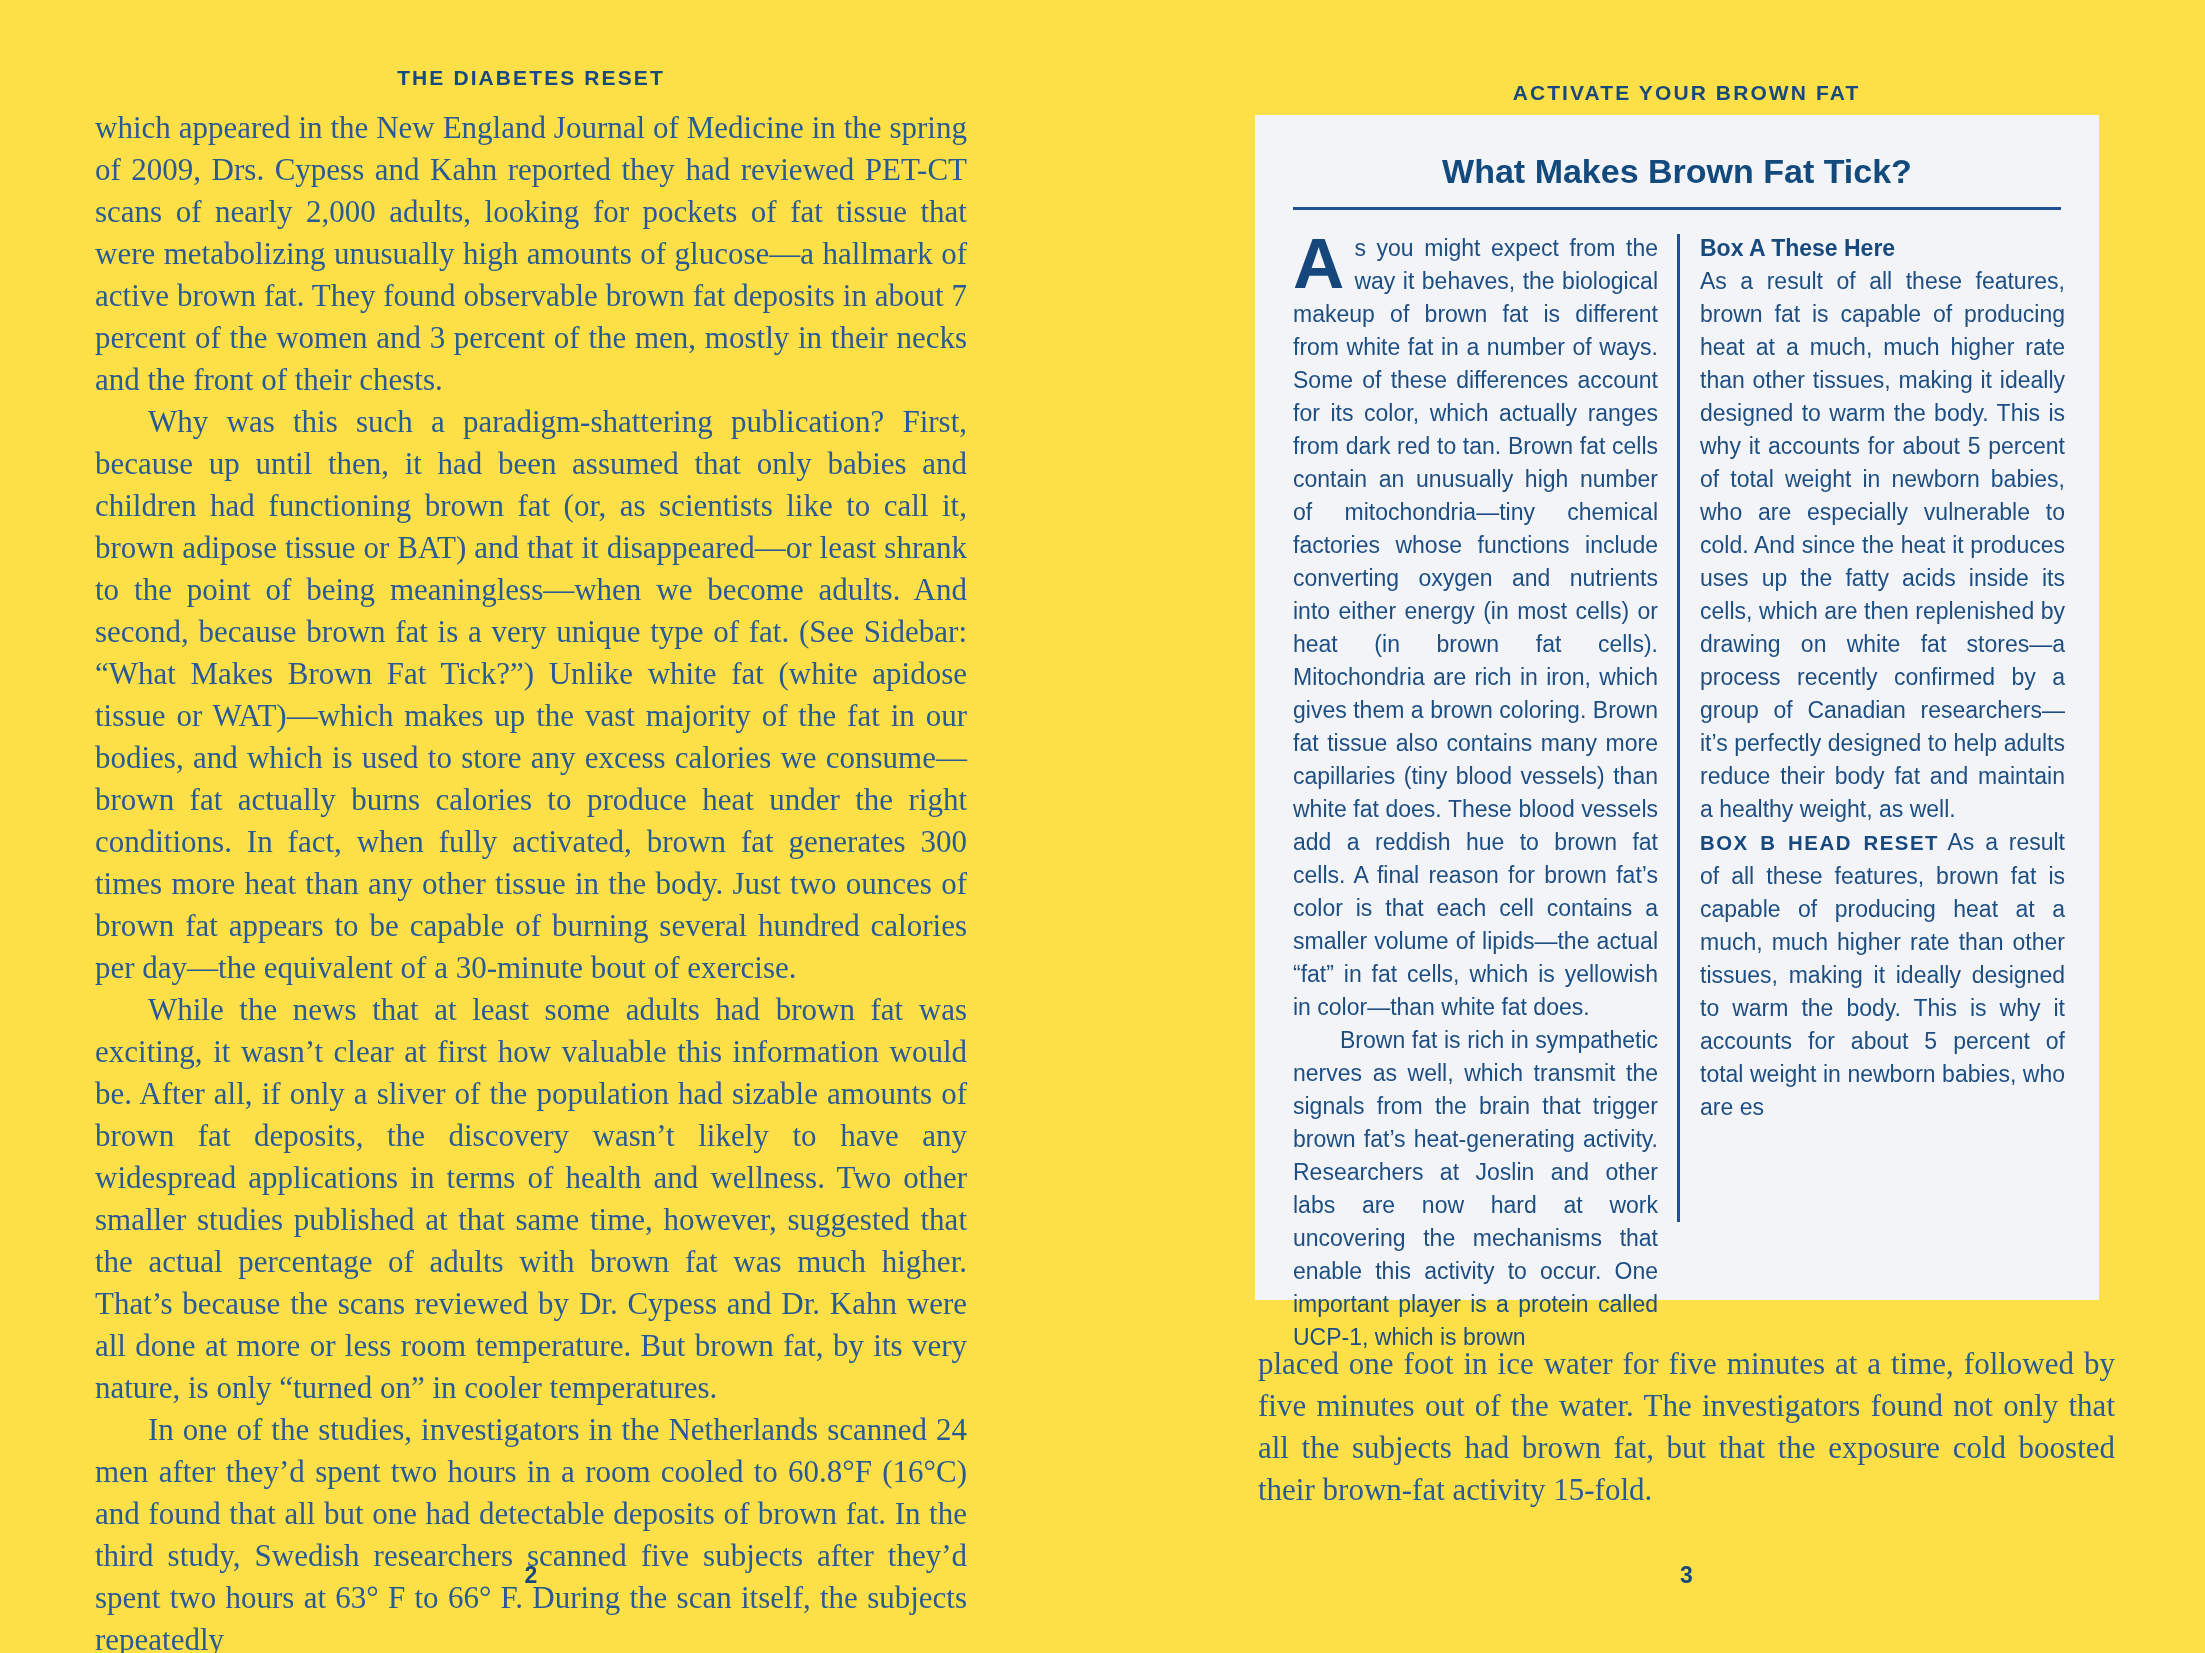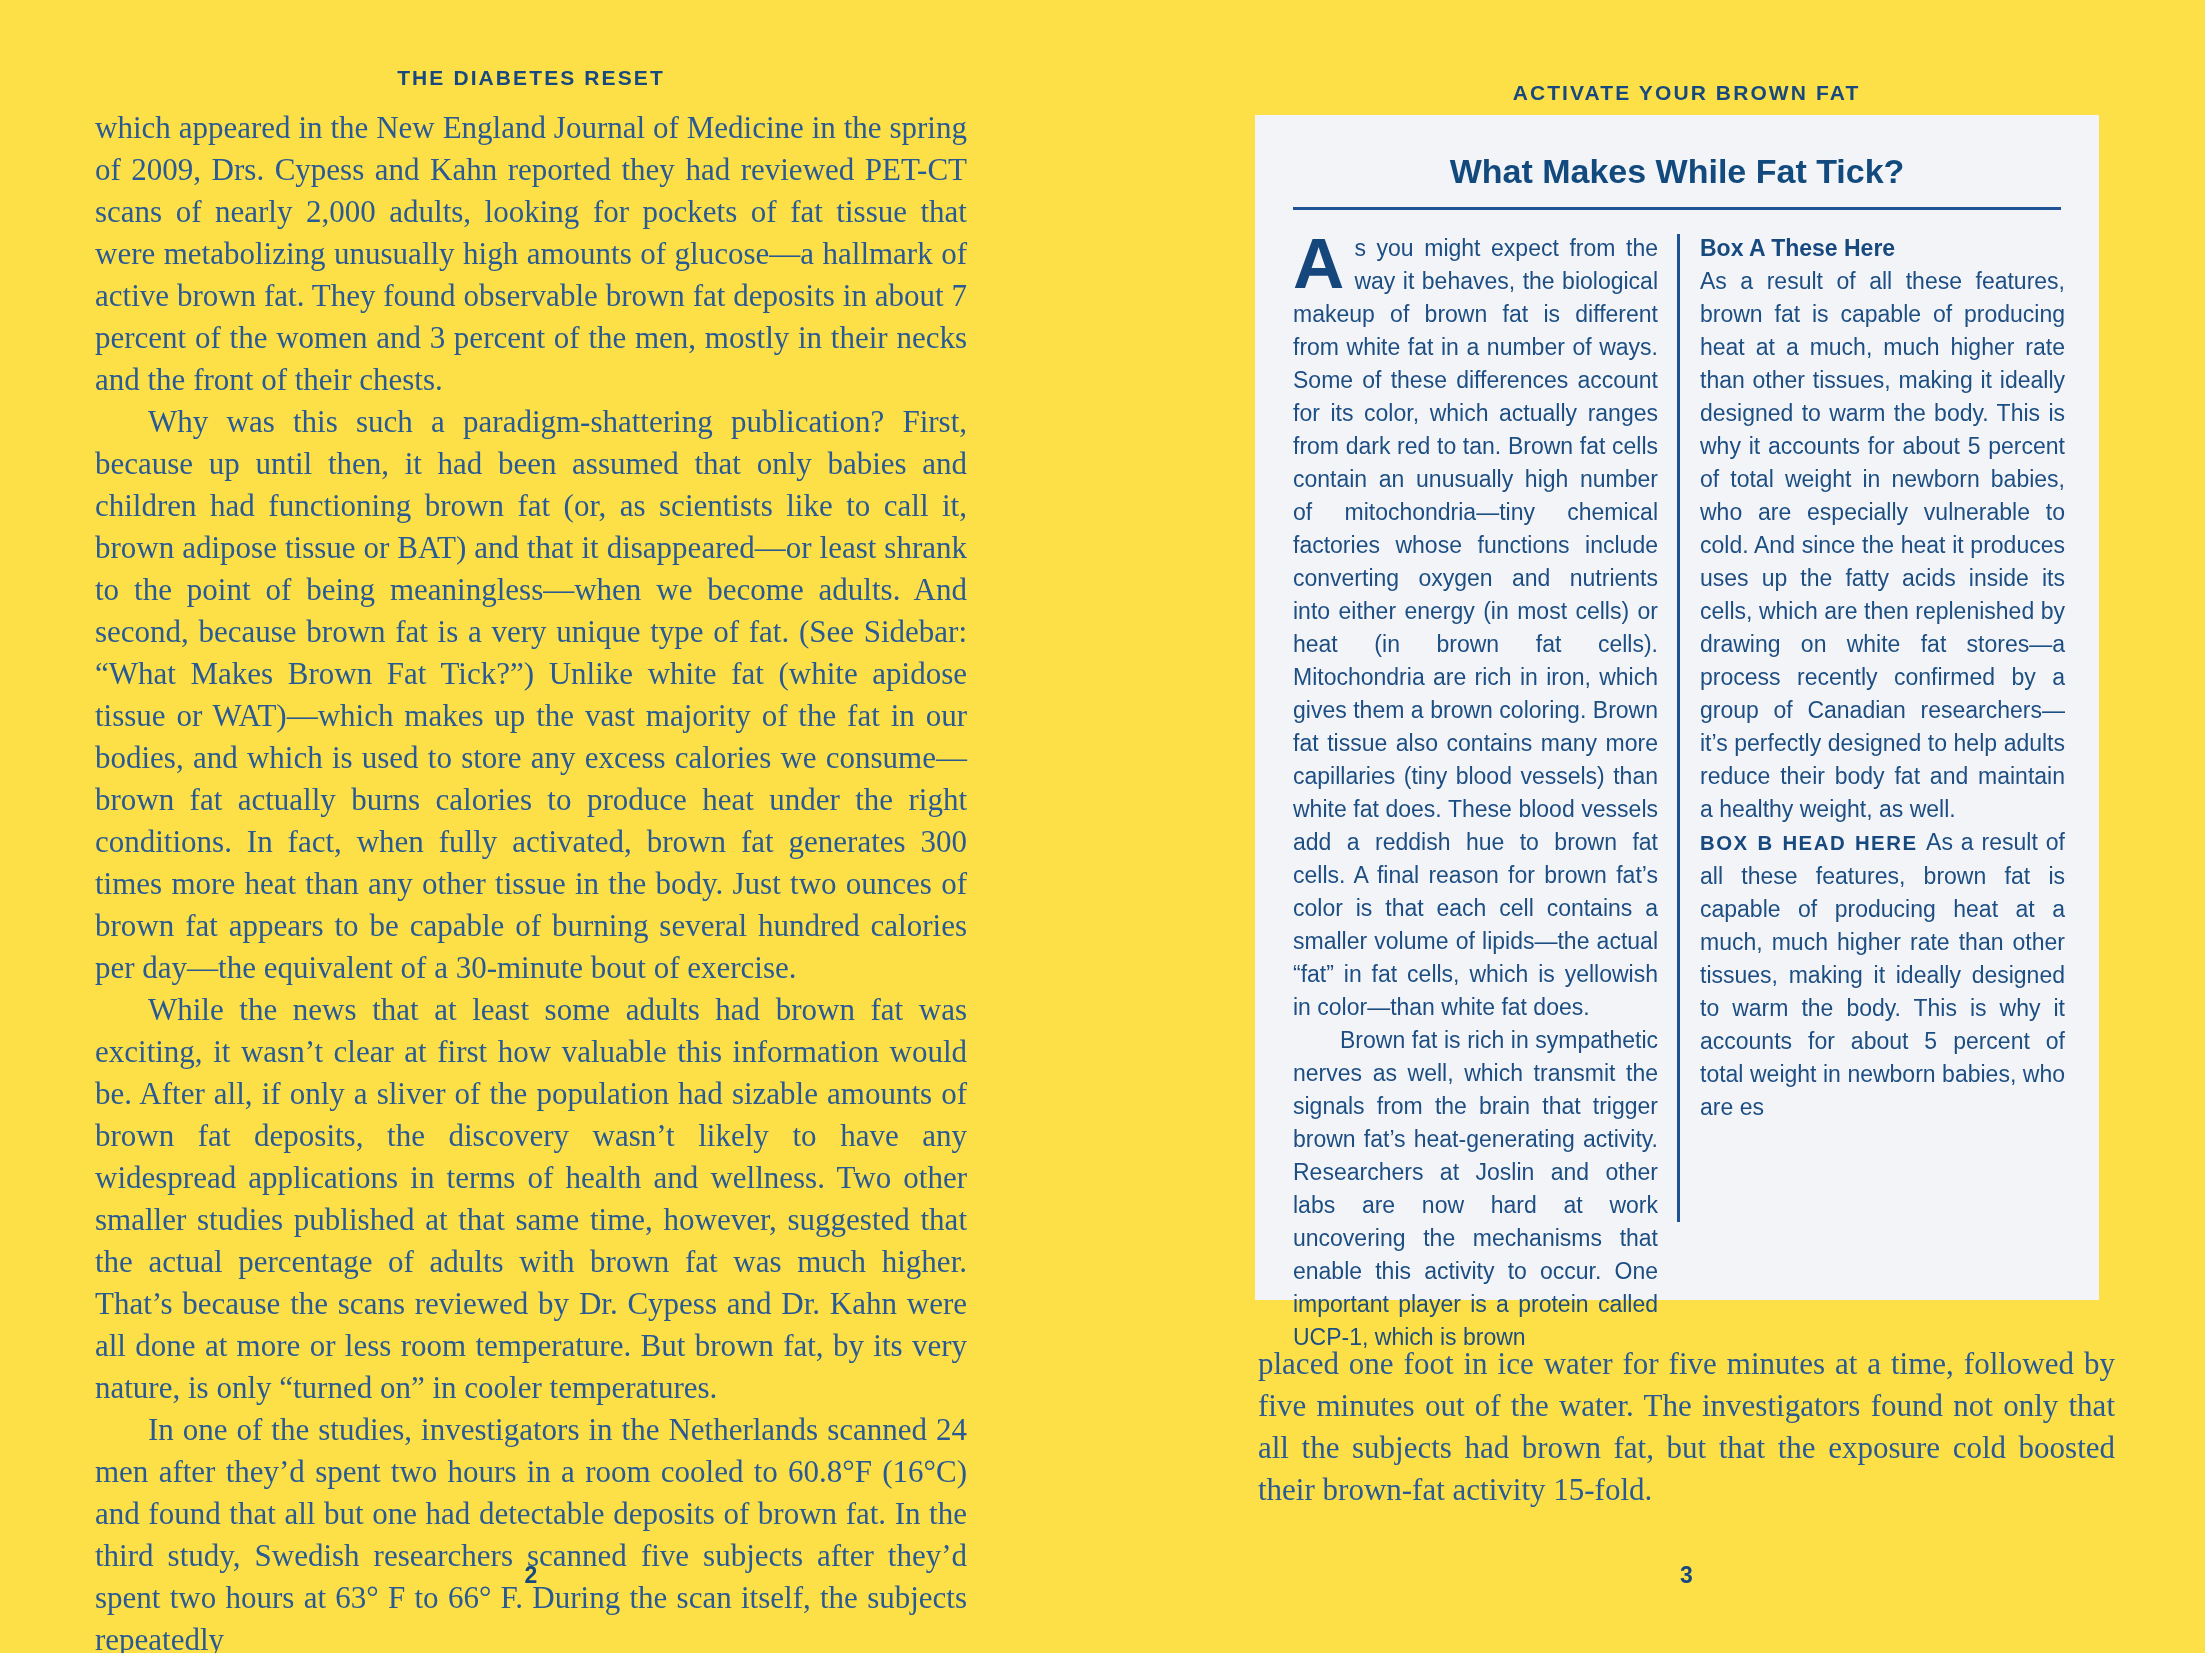--- a/index.html
+++ b/index.html
@@ -101,34 +101,34 @@
     <p class="indent">Why was this such a paradigm-shattering publication? First, because up until then, it had been assumed that only babies and children had functioning brown fat (or, as scientists like to call it, brown adipose tissue or BAT) and that it disappeared—or least shrank to the point of being meaningless—when we become adults. And second, because brown fat is a very unique type of fat. (See Sidebar: “What Makes Brown Fat Tick?”) Unlike white fat (white apidose tissue or WAT)—which makes up the vast majority of the fat in our bodies, and which is used to store any excess calories we consume—brown fat actually burns calories to produce heat under the right conditions. In fact, when fully activated, brown fat generates 300 times more heat than any other tissue in the body. Just two ounces of brown fat appears to be capable of burning several hundred calories per day—the equivalent of a 30-minute bout of exercise.</p>
     <p class="indent">While the news that at least some adults had brown fat was exciting, it wasn’t clear at first how valuable this information would be. After all, if only a sliver of the population had sizable amounts of brown fat deposits, the discovery wasn’t likely to have any widespread applications in terms of health and wellness. Two other smaller studies published at that same time, however, suggested that the actual percentage of adults with brown fat was much higher. That’s because the scans reviewed by Dr. Cypess and Dr. Kahn were all done at more or less room temperature. But brown fat, by its very nature, is only “turned on” in cooler temperatures.</p>
     <p class="indent">In one of the studies, investigators in the Netherlands scanned 24 men after they’d spent two hours in a room cooled to 60.8°F (16°C) and found that all but one had detectable deposits of brown fat. In the third study, Swedish researchers scanned five subjects after they’d spent two hours at 63° F to 66° F. During the scan itself, the subjects repeatedly</p>
   </div>
 
   <div class="page-number left">2</div>
 
   <div class="running-head right">ACTIVATE YOUR BROWN FAT</div>
 
   <div class="sidebar">
-    <div class="sidebar-title">What Makes While Fat Tick?</div>
+    <div class="sidebar-title">What Makes Brown Fat Tick?</div>
     <div class="sidebar-rule"></div>
     <div class="col-divider"></div>
 
     <div class="sidebar-cols">
       <div class="sb-col">
         <p><span class="dropcap">A</span><span>s you might expect from the way it behaves, the biological makeup of brown fat is different from white fat in a number of ways. Some of these differences account for its color, which actually ranges from dark red to tan. Brown fat cells contain an unusually high number of mitochondria—tiny chemical factories whose functions include converting oxygen and nutrients into either energy (in most cells) or heat (in brown fat cells). Mitochondria are rich in iron, which gives them a brown coloring. Brown fat tissue also contains many more capillaries (tiny blood vessels) than white fat does. These blood vessels add a reddish hue to brown fat cells. A final reason for brown fat’s color is that each cell contains a smaller volume of lipids—the actual “fat” in fat cells, which is yellowish in color—than white fat does.</span></p>
         <p class="indent">Brown fat is rich in sympathetic nerves as well, which transmit the signals from the brain that trigger brown fat’s heat-generating activity. Researchers at Joslin and other labs are now hard at work uncovering the mechanisms that enable this activity to occur. One important player is a protein called UCP-1, which is brown</p>
       </div>
 
       <div class="sb-col">
         <p class="box-head-a">Box A These Here</p>
         <p class="p-after-head">As a result of all these features, brown fat is capable of producing heat at a much, much higher rate than other tissues, making it ideally designed to warm the body. This is why it accounts for about 5 percent of total weight in newborn babies, who are especially vulnerable to cold. And since the heat it produces uses up the fatty acids inside its cells, which are then replenished by drawing on white fat stores—a process recently confirmed by a group of Canadian researchers—it’s perfectly designed to help adults reduce their body fat and maintain a healthy weight, as well.</p>
-        <p class="p-box-b"><span class="runin-head">BOX B HEAD HERE</span><span>As a result of all these features, brown fat is capable of producing heat at a much, much higher rate than other tissues, making it ideally designed to warm the body. This is why it accounts for about 5 percent of total weight in newborn babies, who are es</span></p>
+        <p class="p-box-b"><span class="runin-head">BOX B HEAD RESET</span><span>As a result of all these features, brown fat is capable of producing heat at a much, much higher rate than other tissues, making it ideally designed to warm the body. This is why it accounts for about 5 percent of total weight in newborn babies, who are es</span></p>
       </div>
     </div>
   </div>
 
   <div class="body-col right-bottom">
     <p>placed one foot in ice water for five minutes at a time, followed by five minutes out of the water. The investigators found not only that all the subjects had brown fat, but that the exposure cold boosted their brown-fat activity 15-fold.</p>
   </div>
 
   <div class="page-number right">3</div>
 

